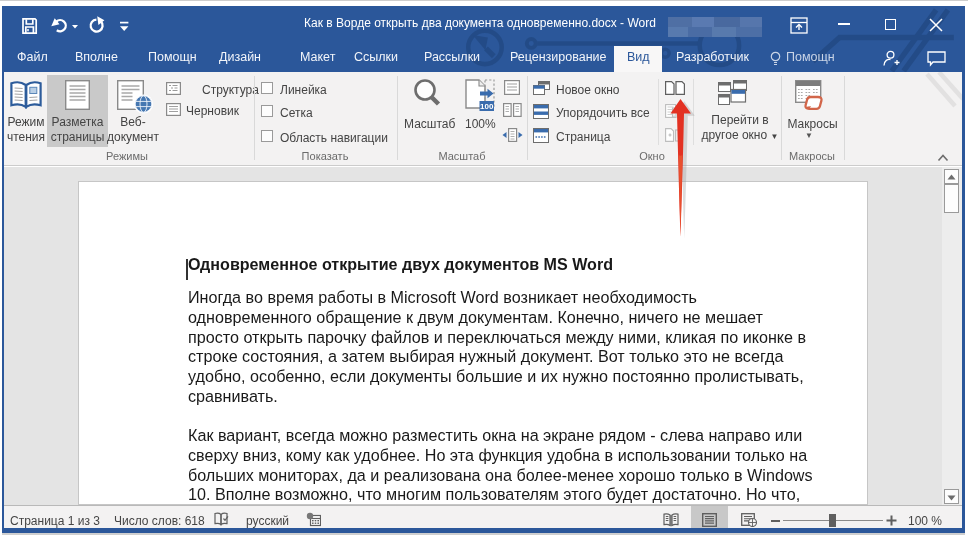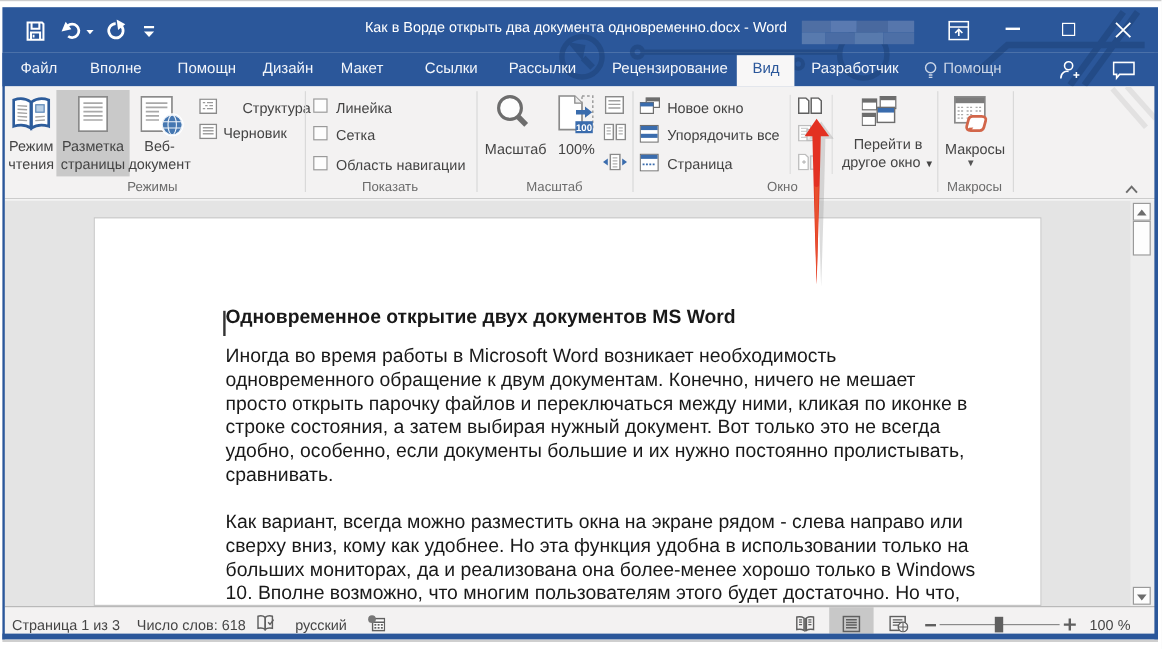--- a/index.html
+++ b/index.html
@@ -94,21 +94,21 @@
   <div class="abs" style="left:838px;top:23px;width:12px;height:2px;background:#fff"></div>
   <div class="abs" style="left:885px;top:19px;width:11px;height:11px;border:1.6px solid #fff"></div>
   <svg class="abs" style="left:929px;top:18px" width="14" height="14" viewBox="0 0 14 14">
     <path d="M1 1 L13 13 M13 1 L1 13" stroke="#fff" stroke-width="1.5"></path>
   </svg>
 
   <div class="tab" style="left:17px">Файл</div>
   <div class="tab" style="left:75px">Вполне</div>
   <div class="tab" style="left:148px">Помощн</div>
   <div class="tab" style="left:219px">Дизайн</div>
-  <div class="tab" style="left:284px">Макет</div>
+  <div class="tab" style="left:300px">Макет</div>
   <div class="tab" style="left:354px">Ссылки</div>
   <div class="tab" style="left:424px">Рассылки</div>
   <div class="tab" style="left:510px">Рецензирование</div>
   <div class="abs" style="left:614px;top:46px;width:48px;height:26px;background:#f8f7f7"></div>
   <div class="tab" style="left:627px;color:#2b579a">Вид</div>
   <div class="tab" style="left:676px">Разработчик</div>
   <svg class="abs" style="left:769px;top:51px" width="13" height="16" viewBox="0 0 13 16">
     <g stroke="#c9d4e6" fill="none" stroke-width="1.2">
       <circle cx="6.5" cy="5.5" r="4.2"></circle>
       <path d="M5 11.5 h3 M5 13.5 h3"></path>

